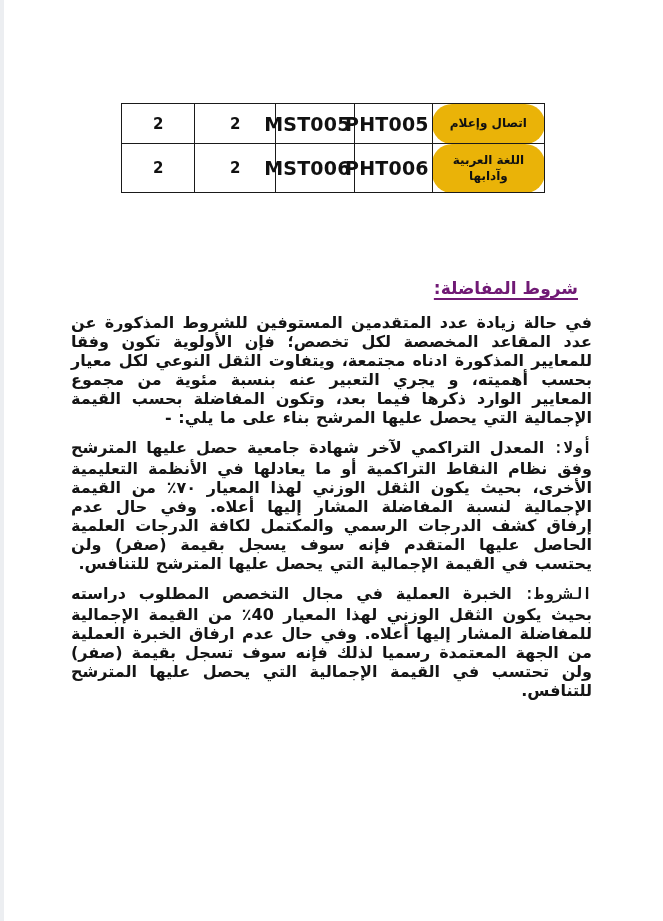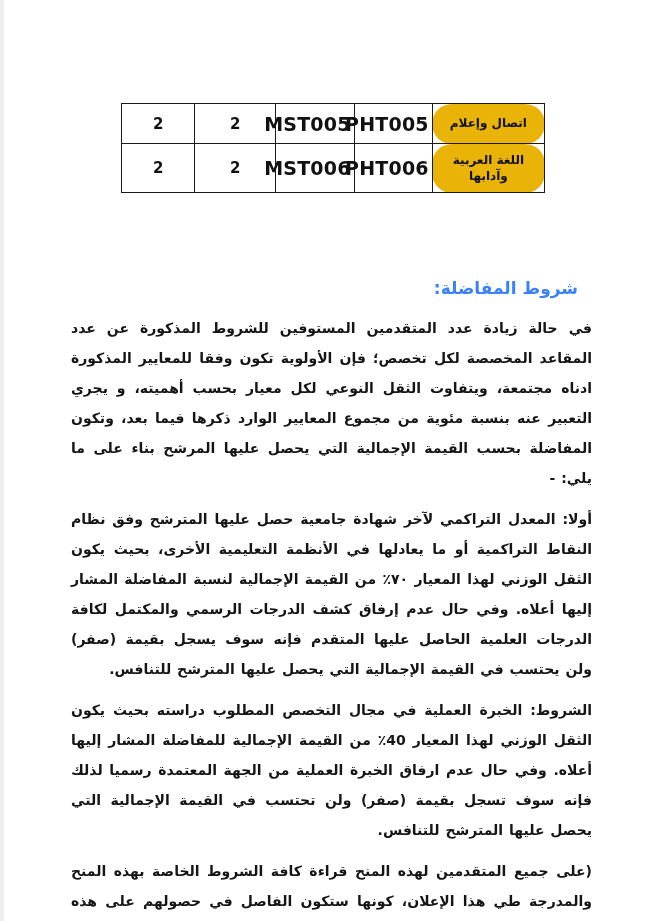--- a/index.html
+++ b/index.html
@@ -34,41 +34,42 @@
   }
   .course-table tr:nth-child(1) td { height: 40px; }
   .course-table tr:nth-child(2) td { height: 49px; }
   .col-label { width: 112px; background: #eab308; font-size: 12px; line-height: 1.35; border-radius: 20px; }
   .col-code  { width: 78px;  font-size: 19px; letter-spacing: .2px; }
   .col-num-a { width: 81px;  font-size: 15px; }
   .col-num-b { width: 73px;  font-size: 15px; }
   
   .section-heading {
     margin: 84px 85px 0 0;
-    color: #3b82f6;
+    color: #701a75;
     font-size: 17px;
     font-weight: bold;
+    text-decoration: underline;
     text-decoration-thickness: 1.8px;
     text-underline-offset: 4px;
     line-height: 1.3;
   }
   
   .text-block {
     padding: 14px 71px 0 71px;
     color: #151515;
   }
   .text-block p {
-    font-size: 14px;
-    line-height: 30px;
+    font-size: 16px;
+    line-height: 19px;
     font-weight: bold;
     text-align: justify;
     margin-bottom: 11px;
     word-spacing: 1px;
   }
-  .text-block p .lead { font-weight: 900; }
+  .text-block p .lead { font-weight: 900; font-family: Liberation Mono, monospace; }
   .note-paragraph { margin-top: 9px; }
 </style>
 </head>
 <body>
 
 <div class="page-edge"></div>
 
 <table class="course-table">
   <tbody>
     <tr>
@@ -90,14 +91,13 @@
 
 <h2 class="section-heading">شروط المفاضلة:</h2>
 
 <div class="text-block">
   <p>في حالة زيادة عدد المتقدمين المستوفين للشروط المذكورة عن عدد المقاعد المخصصة لكل تخصص؛ فإن الأولوية تكون وفقا للمعايير المذكورة ادناه مجتمعة، ويتفاوت الثقل النوعي لكل معيار بحسب أهميته، و يجري التعبير عنه بنسبة مئوية من مجموع المعايير الوارد ذكرها فيما بعد، وتكون المفاضلة بحسب القيمة الإجمالية التي يحصل عليها المرشح بناء على ما يلي: -</p>
 
   <p><span class="lead">أولا:</span><span> المعدل التراكمي لآخر شهادة جامعية حصل عليها المترشح وفق نظام النقاط التراكمية أو ما يعادلها في الأنظمة التعليمية الأخرى، بحيث يكون الثقل الوزني لهذا المعيار ٧٠٪ من القيمة الإجمالية لنسبة المفاضلة المشار إليها أعلاه. وفي حال عدم إرفاق كشف الدرجات الرسمي والمكتمل لكافة الدرجات العلمية الحاصل عليها المتقدم فإنه سوف يسجل بقيمة (صفر) ولن يحتسب في القيمة الإجمالية التي يحصل عليها المترشح للتنافس.</span></p>
 
   <p><span class="lead">الشروط:</span><span> الخبرة العملية في مجال التخصص المطلوب دراسته بحيث يكون الثقل الوزني لهذا المعيار 40٪ من القيمة الإجمالية للمفاضلة المشار إليها أعلاه. وفي حال عدم ارفاق الخبرة العملية من الجهة المعتمدة رسميا لذلك فإنه سوف تسجل بقيمة (صفر) ولن تحتسب في القيمة الإجمالية التي يحصل عليها المترشح للتنافس.</span></p>
 
-  <p class="note-paragraph">(على جميع المتقدمين لهذه المنح قراءة كافة الشروط الخاصة بهذه المنح والمدرجة طي هذا الإعلان، كونها ستكون الفاصل في حصولهم على هذه المنح من عدمه).</p>
 </div>
 
 </body></html>

